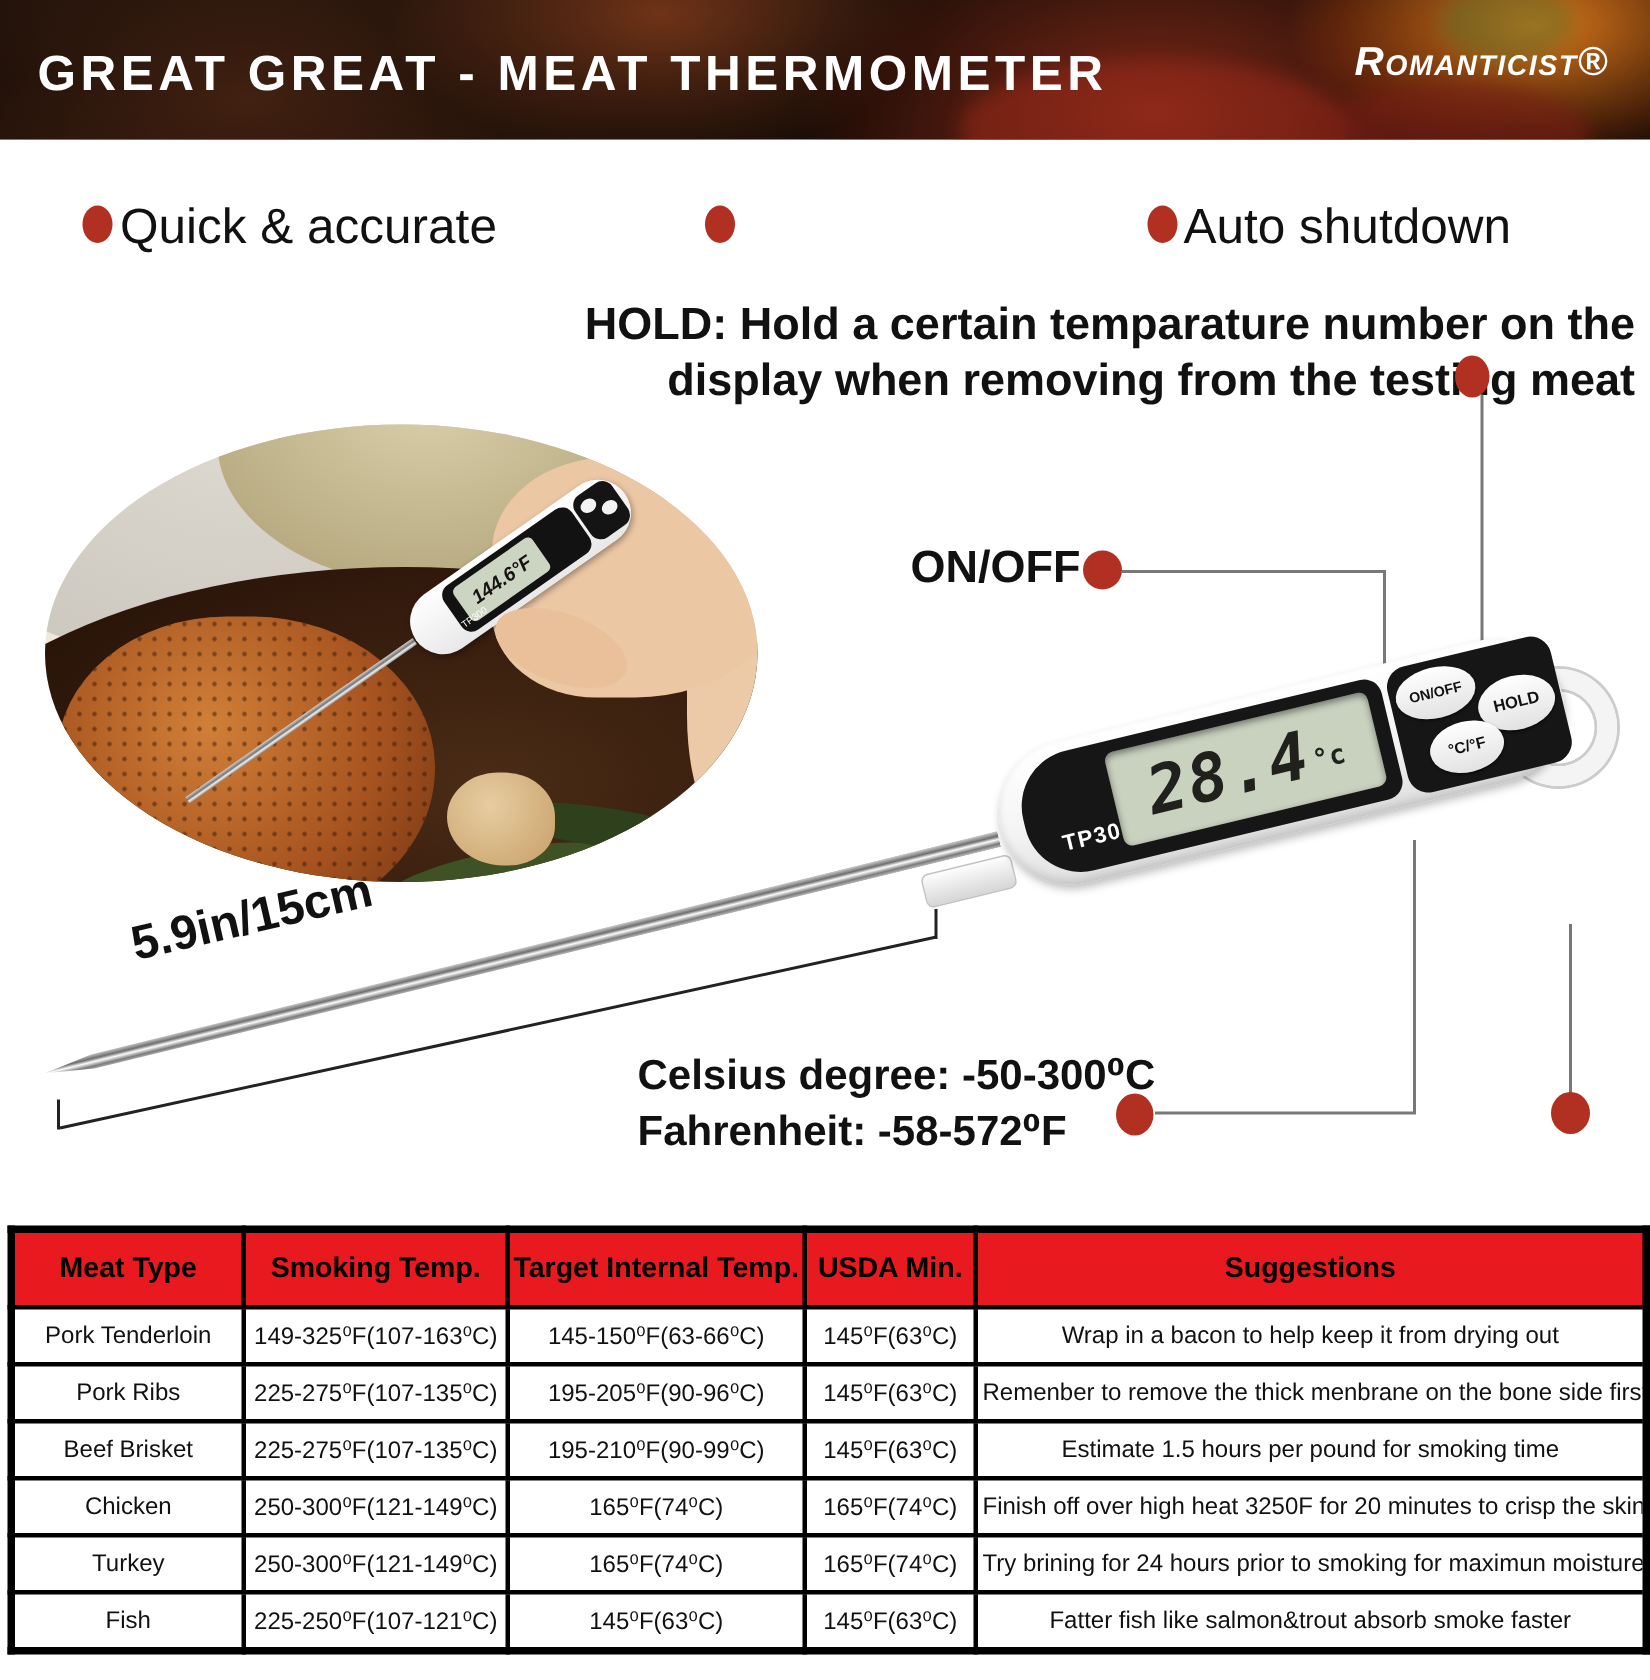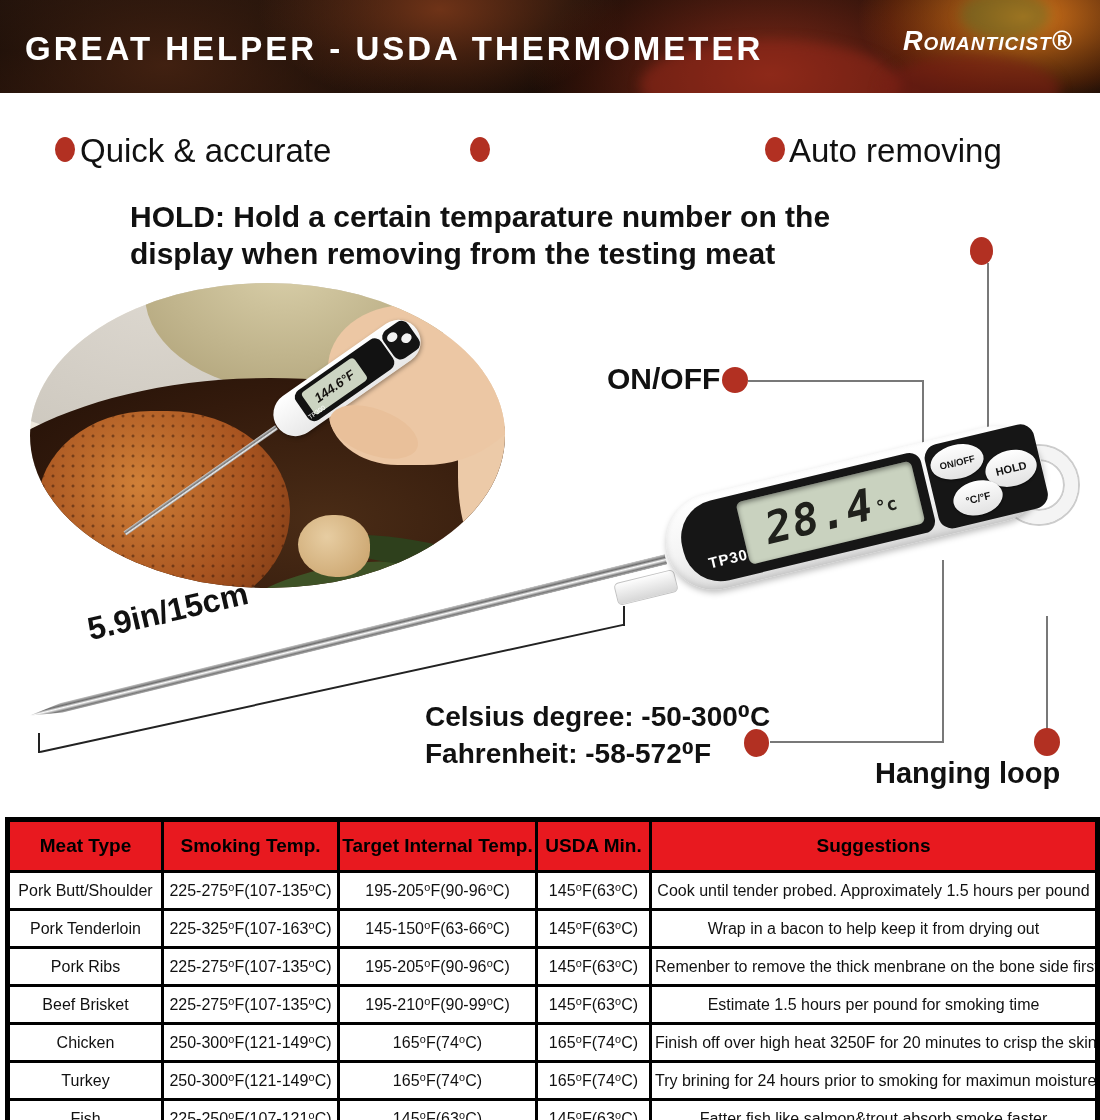--- a/index.html
+++ b/index.html
@@ -19,21 +19,21 @@
     color:#fff;letter-spacing:3px;white-space:nowrap;}
   .brand{position:absolute;left:903px;top:26px;color:#fff;white-space:nowrap;
     font-family:Liberation Sans, sans-serif;font-style:italic;font-weight:bold;
     font-variant:small-caps;font-size:27px;letter-spacing:1px;}
 
   
   .dot{position:absolute;background:#b23022;border-radius:50%;}
   .feat-label{position:absolute;font-size:33px;font-weight:normal;white-space:nowrap;}
 
   
-  .hold-note{position:absolute;left:130px;top:198px;width:960px;text-align:left;
+  .hold-note{position:absolute;left:130px;top:198px;width:960px;text-align:right;
     font-size:30px;font-weight:bold;line-height:37px;}
 
   
   .cline{position:absolute;background:#787878;}
   .lab{position:absolute;font-weight:bold;white-space:nowrap;}
 
   
   .oval{position:absolute;left:30px;top:283px;width:475px;height:305px;border-radius:50%;
     overflow:hidden;background:#efe9dd;}
   .oval *{position:absolute;}
@@ -132,29 +132,29 @@
 </style>
 </head>
 <body>
 
 <div id="page">
 
   <div class="banner">
     <div class="blob" style="left:640px;top:40px;width:260px;height:90px;background:rgba(150,40,25,.55);"></div>
     <div class="blob" style="left:880px;top:55px;width:180px;height:70px;background:rgba(120,30,20,.6);"></div>
     <div class="blob" style="left:960px;top:-10px;width:90px;height:50px;background:rgba(90,110,40,.5);"></div>
-    <div class="banner-title">GREAT HELPER - USDA THERMOMETER</div>
+    <div class="banner-title">GREAT GREAT - MEAT THERMOMETER</div>
     <div class="brand">Romanticist®</div>
   </div>
 
   <div class="dot" style="left:55px;top:137px;width:20px;height:25px;"></div>
   <div class="feat-label" style="left:80px;top:132px;">Quick &amp; accurate</div>
   <div class="dot" style="left:470px;top:137px;width:20px;height:25px;"></div>
   <div class="dot" style="left:765px;top:137px;width:20px;height:25px;"></div>
-  <div class="feat-label" style="left:789px;top:132px;">Auto removing</div>
+  <div class="feat-label" style="left:789px;top:132px;">Auto shutdown</div>
 
   <div class="hold-note">
     <div>HOLD: Hold a certain temparature number on the</div>
     <div>display when removing from the testing meat</div>
   </div>
   <div class="dot" style="left:970px;top:237px;width:23px;height:28px;"></div>
 
   <div class="oval">
     <div class="ph-plate"></div>
     <div class="ph-bowl"></div>
@@ -214,50 +214,42 @@
   <div class="range">
     <div>Celsius degree: -50-300⁰C</div>
     <div>Fahrenheit: -58-572⁰F</div>
   </div>
   <div class="dot" style="left:744px;top:729px;width:25px;height:28px;"></div>
   <div class="cline" style="left:770px;top:741px;width:174px;height:2px;"></div>
   <div class="cline" style="left:942px;top:560px;width:2px;height:182px;"></div>
 
   <div class="cline" style="left:1046px;top:616px;width:2px;height:114px;"></div>
   <div class="dot" style="left:1034px;top:728px;width:26px;height:28px;"></div>
-  <div class="lab" style="left:875px;top:757px;font-size:29px;">Hanging loop</div>
 
   <table class="spec">
     <colgroup>
       <col style="width:155px">
         <col style="width:176px">
         <col style="width:198px">
       <col style="width:114px">
         <col style="width:447px">
     </colgroup>
     <thead>
       <tr>
         <th>Meat Type</th>
         <th>Smoking Temp.</th>
         <th>Target Internal Temp.</th>
         <th>USDA Min.</th>
         <th>Suggestions</th>
       </tr>
     </thead>
     <tbody>
       <tr>
-        <td>Pork Butt/Shoulder</td>
-        <td>225-275⁰F(107-135⁰C)</td>
-        <td>195-205⁰F(90-96⁰C)</td>
-        <td>145⁰F(63⁰C)</td>
-        <td>Cook until tender probed. Approximately 1.5 hours per pound</td>
-      </tr>
-      <tr>
         <td>Pork Tenderloin</td>
-        <td>225-325⁰F(107-163⁰C)</td>
+        <td>149-325⁰F(107-163⁰C)</td>
         <td>145-150⁰F(63-66⁰C)</td>
         <td>145⁰F(63⁰C)</td>
         <td>Wrap in a bacon to help keep it from drying out</td>
       </tr>
       <tr>
         <td>Pork Ribs</td>
         <td>225-275⁰F(107-135⁰C)</td>
         <td>195-205⁰F(90-96⁰C)</td>
         <td>145⁰F(63⁰C)</td>
         <td>Remenber to remove the thick menbrane on the bone side first</td>

